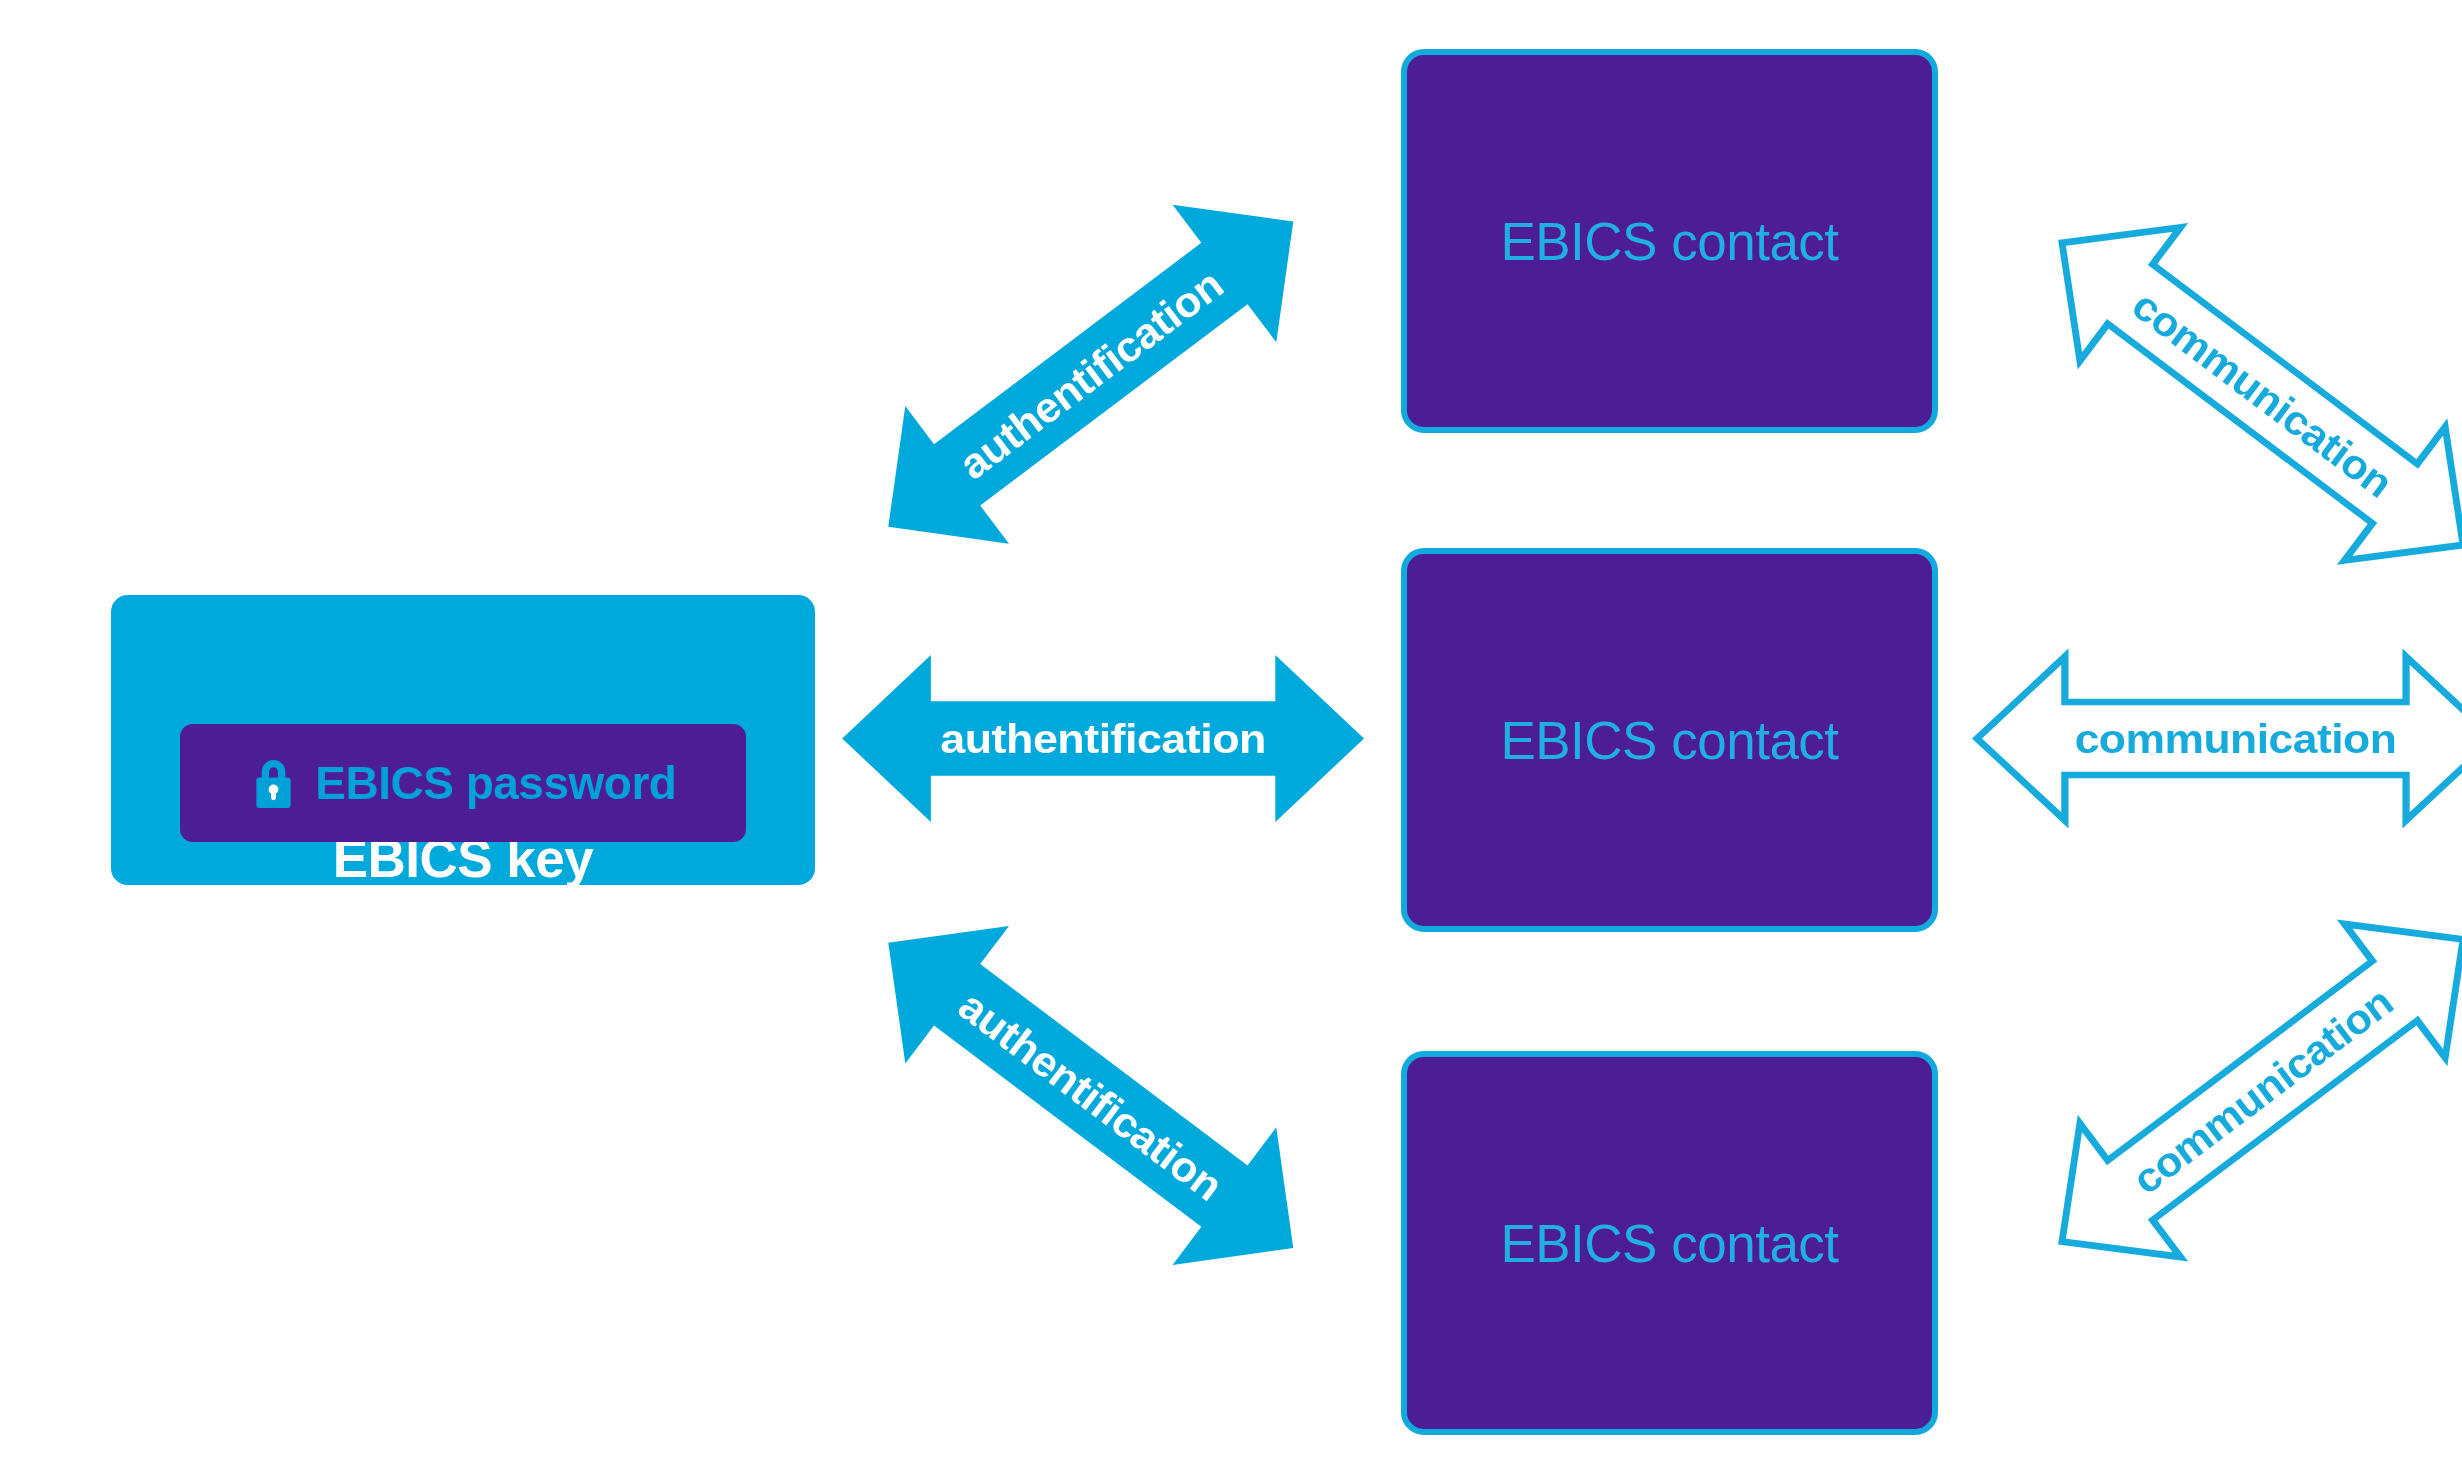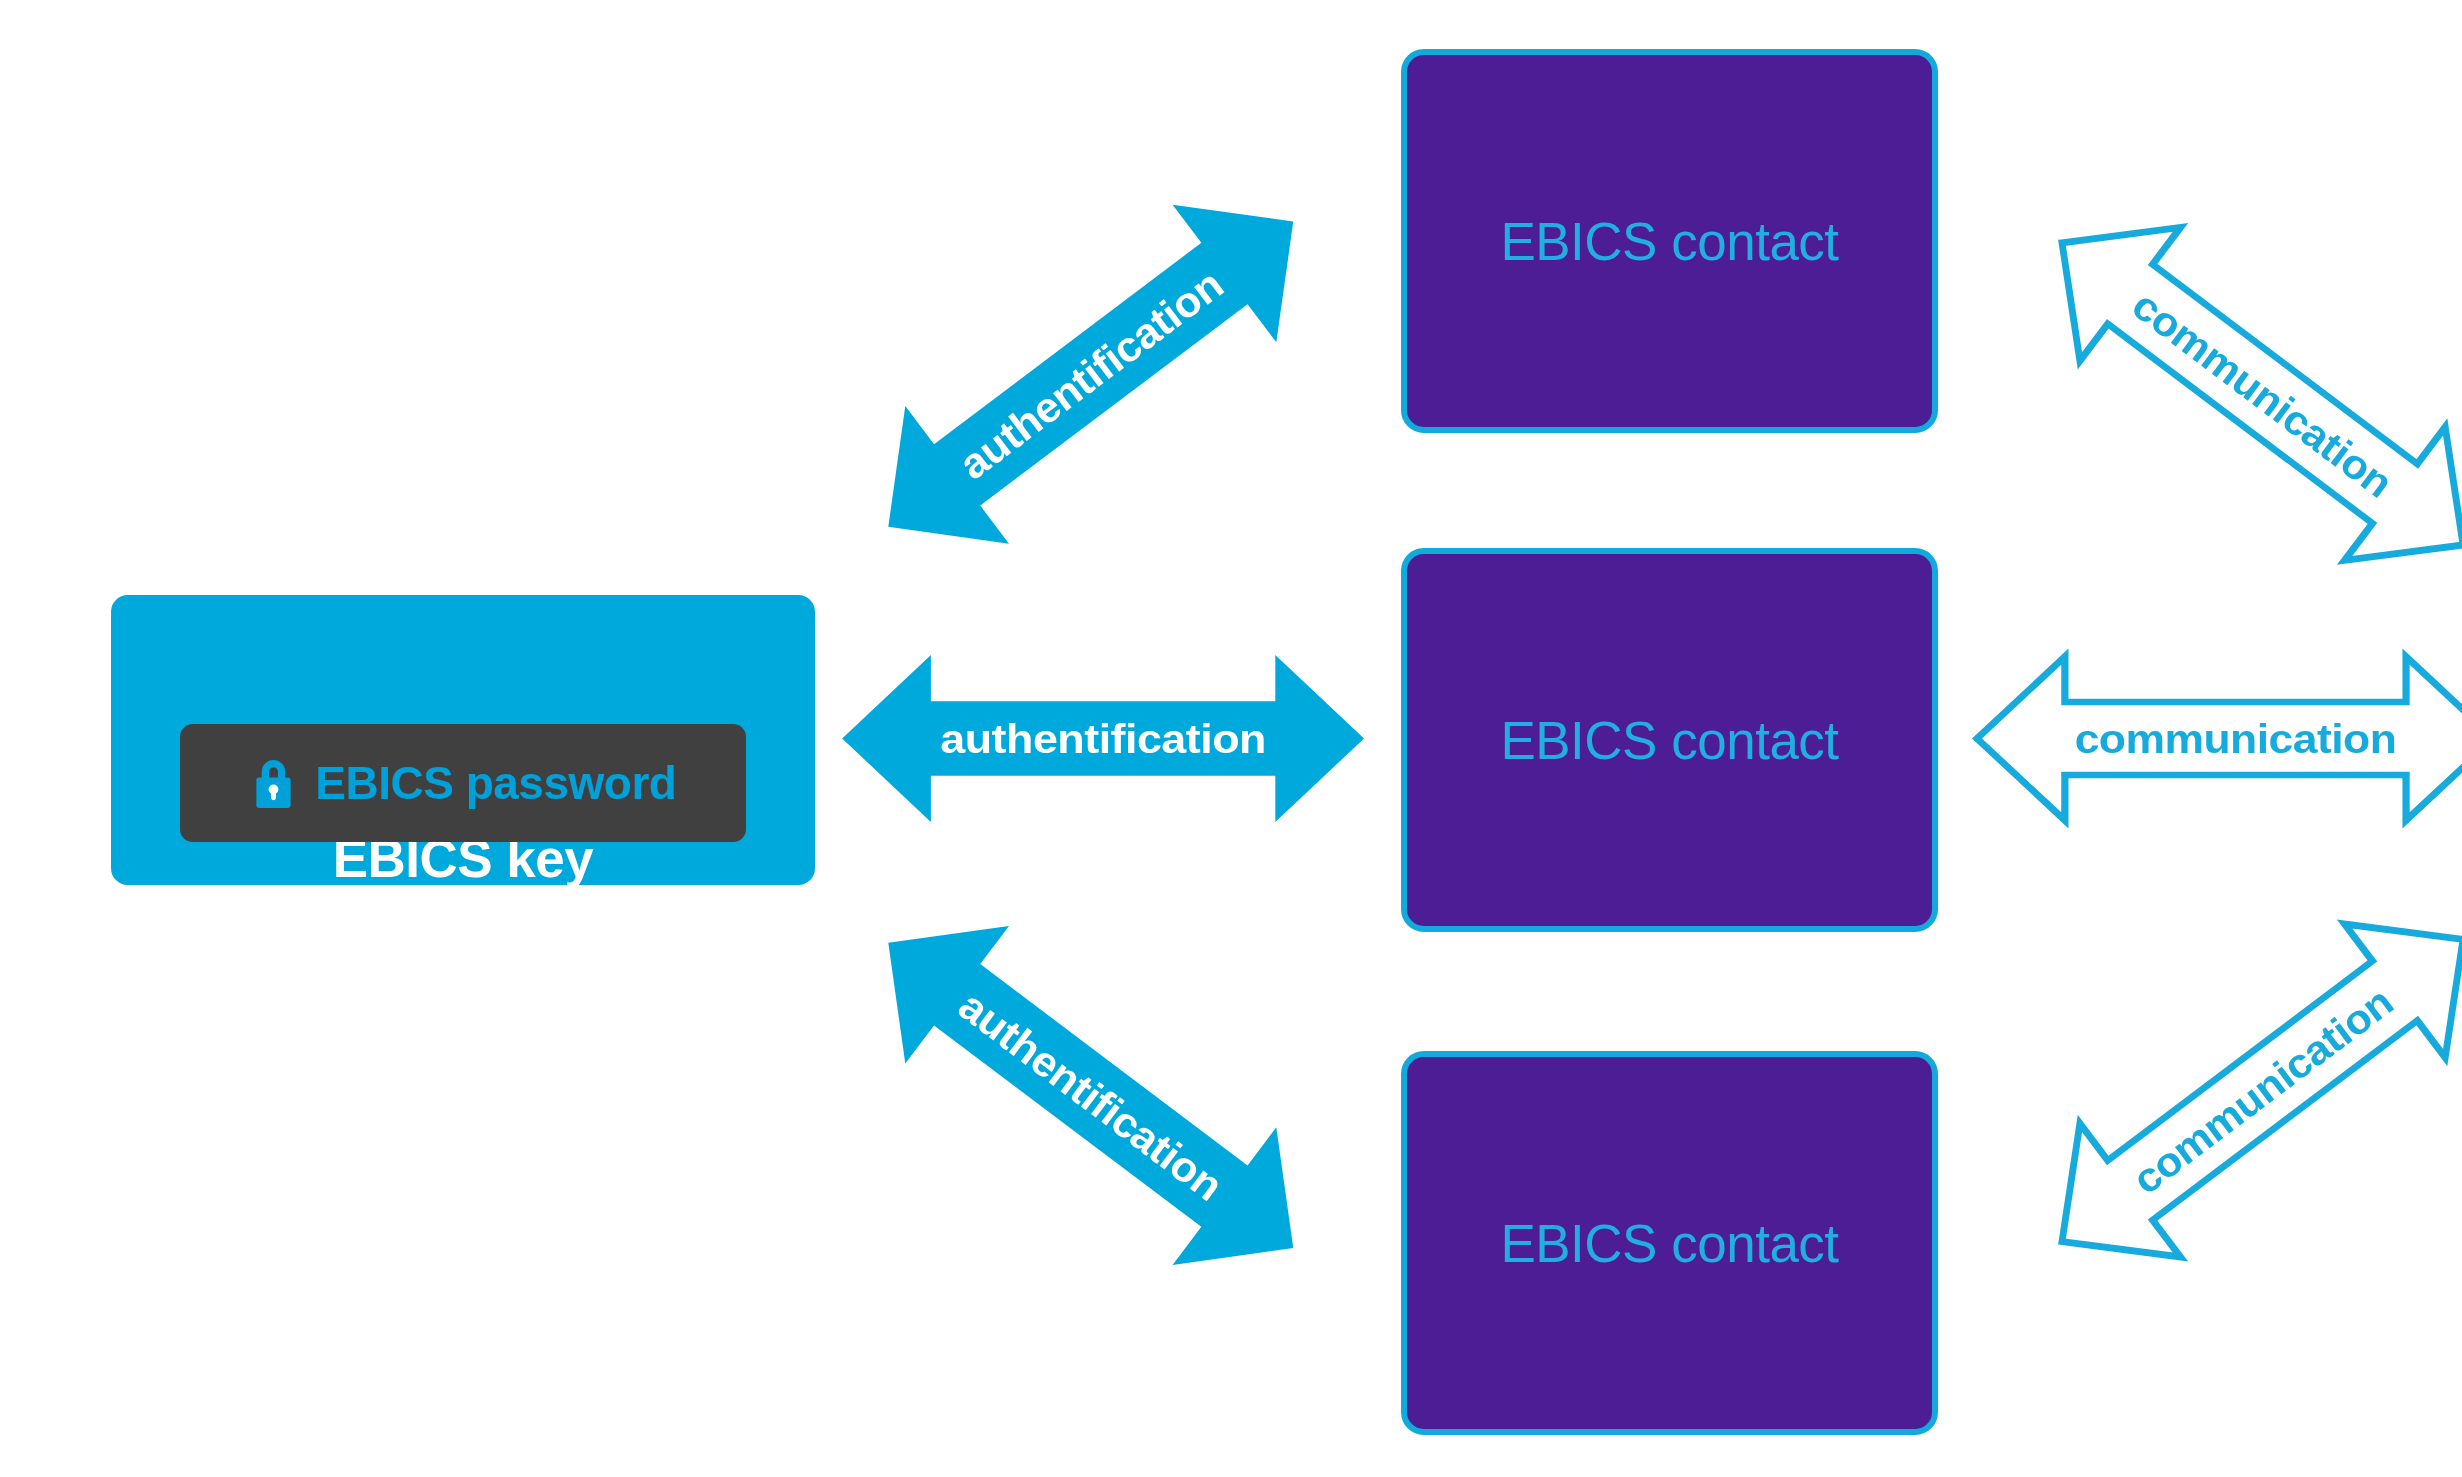--- a/index.html
+++ b/index.html
@@ -21,21 +21,21 @@
     font-size:53px;
     font-weight:700;
     letter-spacing:-0.5px;
     margin-top:45px;
     line-height:1;
     white-space:nowrap;
   }
   .pw-pill{
     position:absolute;
     left:69px; right:69px; top:129px; height:118px;
-    background:#404040;
+    background:#4c1d95;
     border-radius:12.8px;
     display:flex; align-items:center; justify-content:center;
     gap:18.7px;
   }
   .lock-ico{width:47px;height:54px;display:block;flex:none;}
   .pw-text{
     color:#00A0D8;
     font-size:46px;
     font-weight:600;
     letter-spacing:-0.5px;

